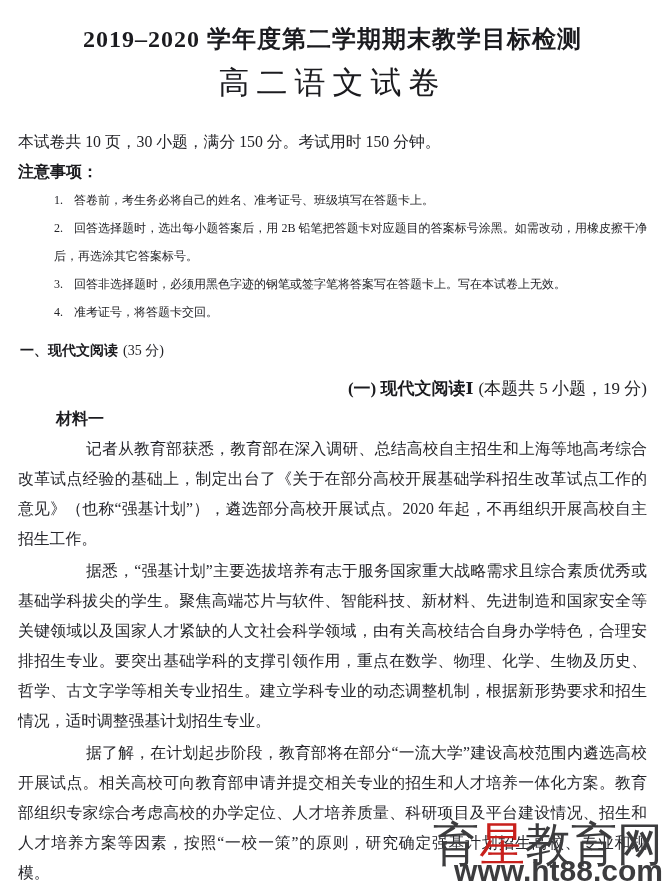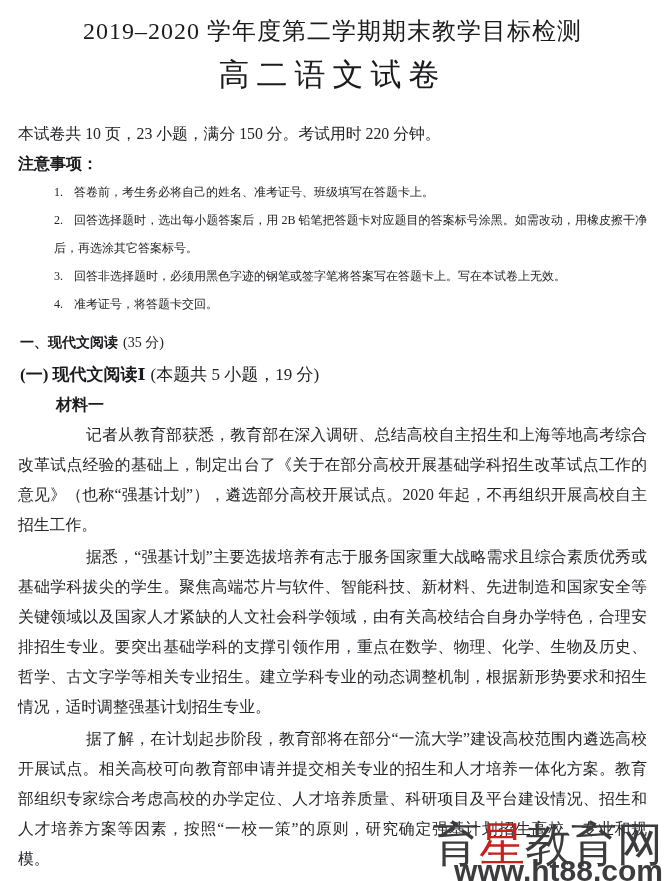--- a/index.html
+++ b/index.html
@@ -8,25 +8,25 @@
     width: 665px;
     height: 881px;
     background: #ffffff;
     overflow: hidden;
     font-family: "Liberation Serif", "DejaVu Serif", serif;
     color: #232327;
   }
   .content { padding: 16px 18px 0 18px; }
 
   .title-main {
-    margin: 0;
+    margin: 8px;
     text-align: center;
     font-size: 24px;
     line-height: 30px;
-    font-weight: normal;
+    font-weight: bold;
     letter-spacing: 1px;
     color: #1b1b1f;
   }
   .title-sub {
     margin: 8px 0 0 0;
     text-align: center;
     font-size: 31px;
     line-height: 42px;
     font-weight: 500;
     letter-spacing: 7px;
@@ -54,23 +54,24 @@
   .note-num { display: inline-block; min-width: 20px; }
 
   .sec-heading {
     margin: 12px 0 0 2px;
     font-size: 14px;
     line-height: 26px;
   }
   .sec-heading .b, .sub-heading .b { font-weight: bold; color: #1b1b1f; }
   .sec-heading .score, .sub-heading .score { margin-left: 5px; font-weight: normal; }
   .sub-heading {
-    margin: 6px 0 0 2px;
+    margin: 12px 0 0 2px;
     font-size: 17px;
     line-height: 26px;
+    text-align: right;
   }
   .instruction {
     margin: 4px 0 0 38px;
     font-size: 15.8px;
     line-height: 26px;
   }
   .material-label {
     margin: 4px 0 0 38px;
     font-size: 16px;
     line-height: 26px;
@@ -115,21 +116,21 @@
 </style>
 </head>
 <body>
 
 <div class="page">
   <div class="content">
 
     <h1 class="title-main">2019–2020 学年度第二学期期末教学目标检测</h1>
     <h2 class="title-sub">高二语文试卷</h2>
 
-    <p class="summary">本试卷共 10 页，23 小题，满分 150 分。考试用时 220 分钟。</p>
+    <p class="summary">本试卷共 10 页，30 小题，满分 150 分。考试用时 150 分钟。</p>
 
     <p class="notes-heading">注意事项：</p>
 
     <div class="notes">
       <div class="note-item">
         <span class="note-num">1.</span><span class="note-text">答卷前，考生务必将自己的姓名、准考证号、班级填写在答题卡上。</span>
       </div>
       <div class="note-item">
         <span class="note-num">2.</span><span class="note-text">回答选择题时，选出每小题答案后，用 2B 铅笔把答题卡对应题目的答案标号涂黑。如需改动，用橡皮擦干净后，再选涂其它答案标号。</span>
       </div>

